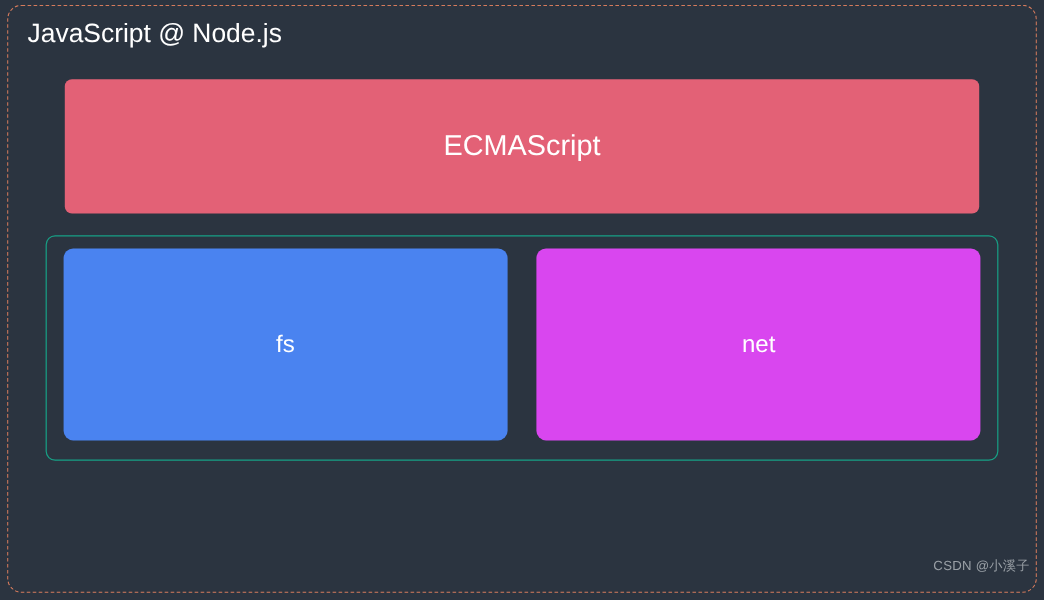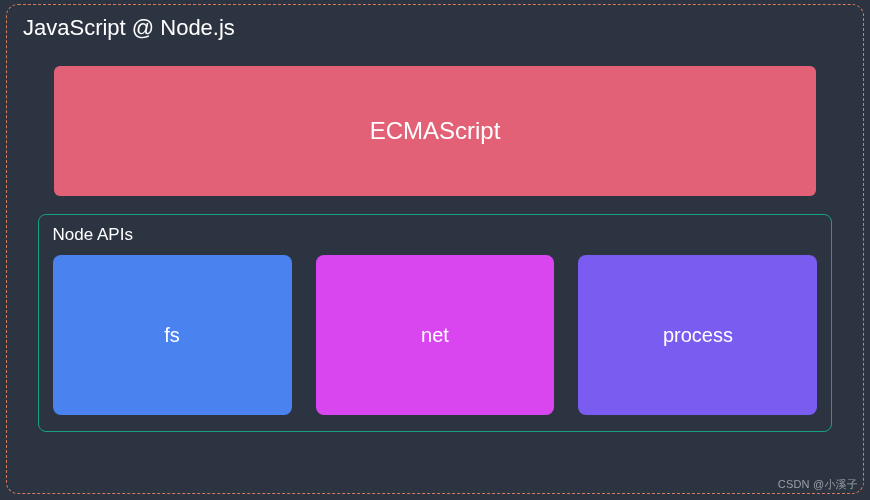--- a/index.html
+++ b/index.html
@@ -28,21 +28,21 @@
     .main-title {
       color: #ffffff;
       font-size: 22px;
       font-weight: 400;
       margin-bottom: 25px;
       margin-left: 2px;
     }
     .ecma-box {
       margin: 0 auto 18px auto;
       width: 92%;
-      height: 130px;
+      height: 112px;
       background: #e36176;
       border-radius: 6px;
       display: flex;
       align-items: center;
       justify-content: center;
       color: #ffffff;
       font-size: 24px;
       font-weight: 400;
     }
     .node-apis-container {
@@ -78,47 +78,43 @@
       background: #4a83f0;
     }
     .api-net {
       background: #d946ef;
     }
     .api-process {
       background: #7a5cf0;
     }
     .watermark {
       position: absolute;
-      bottom: 8px;
+      bottom: 21px;
       right: 12px;
       color: #9aa0a6;
       font-size: 11px;
       font-weight: 300;
       letter-spacing: 0.2px;
     }
   </style>
 </head>
 <body>
 
 <div class="outer-container">
   <div class="main-title">JavaScript @ Node.js</div>
 
   <div class="ecma-box">
     <span>ECMAScript</span>
   </div>
 
   <div class="node-apis-container">
-    <div class="node-apis-title">Node APIs</div>
     <div class="api-row">
       <div class="api-box api-fs">
         <span>fs</span>
       </div>
       <div class="api-box api-net">
         <span>net</span>
-      </div>
-      <div class="api-box api-process">
-        <span>process</span>
       </div>
     </div>
   </div>
 </div>
 
 <div class="watermark">CSDN @小溪子</div>
 
 </body></html>

